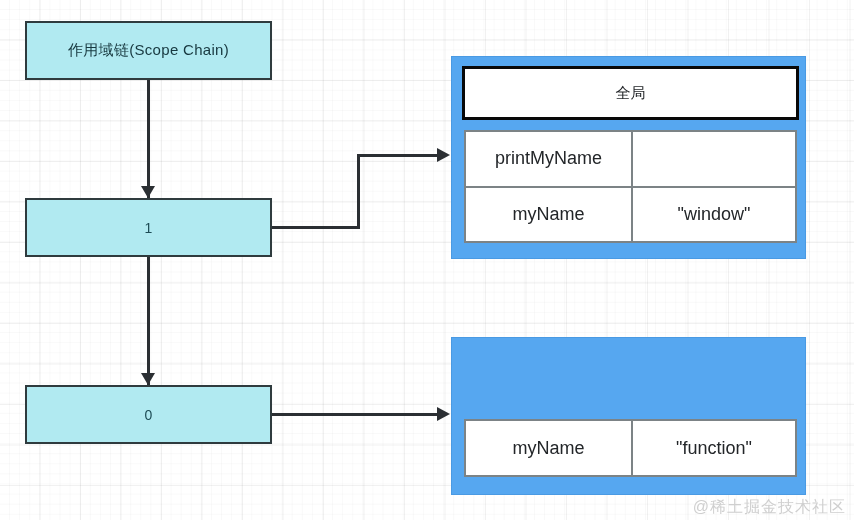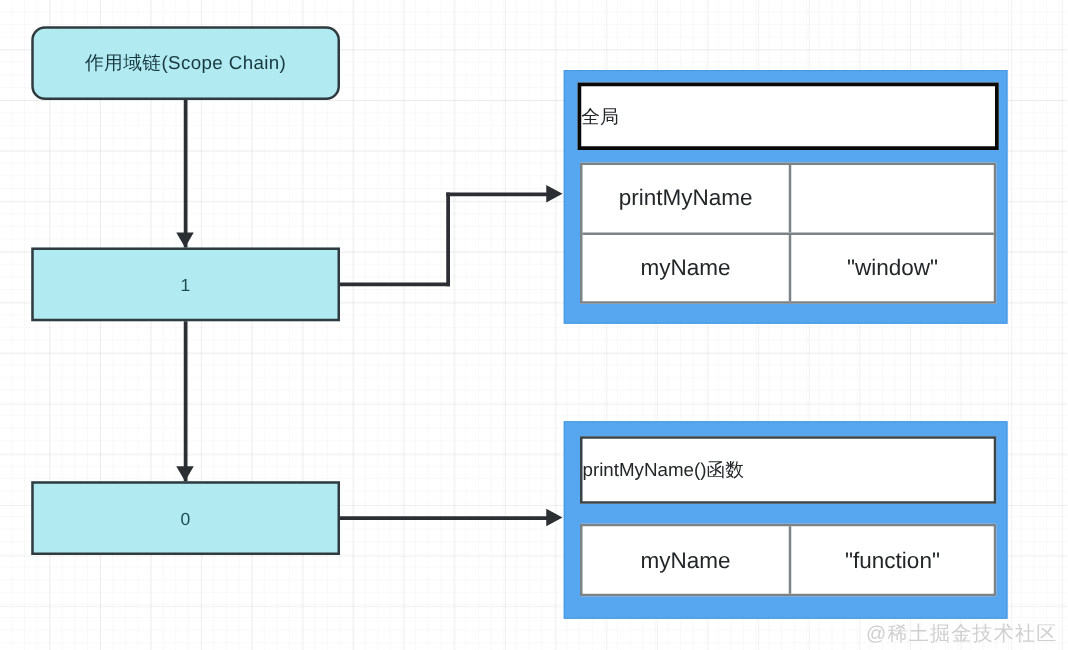--- a/index.html
+++ b/index.html
@@ -34,40 +34,40 @@
     background:#b1eaf1;
     border:2px solid #2f3b3e;
     box-sizing:border-box;
     display:flex;
     align-items:center;
     justify-content:center;
     color:#17383f;
     font-size:15px;
     letter-spacing:.3px;
   }
-  #chain-title{top:21px;height:59px;border-radius:11px;}
+  #chain-title{top:21px;height:59px;}
   #chain-1{top:198px;height:59px;}
   #chain-0{top:385px;height:59px;}
   .chain-num{font-size:14px;color:#1d4c55;}
 
   
   .scope{
     position:absolute;
     background:#56a7f0;
     box-sizing:border-box;
     border:1px solid #4a9ae3;
   }
   #scope-global{left:451px;top:56px;width:355px;height:203px;}
   #scope-func{left:451px;top:337px;width:355px;height:158px;}
 
   .scope-header{
     position:absolute;
     background:#ffffff;
     box-sizing:border-box;
-    display:flex;align-items:center;
+    display:flex;align-items:center;justify-content:center;
     color:#232629;
   }
   #scope-global .scope-header{
     left:10px;top:9px;width:337px;height:54px;
     border:3px solid #080808;
     font-size:15px;
   }
   #scope-func .scope-header{
     left:12px;top:11px;width:333px;height:54px;
     border:2px solid #3a4448;
@@ -171,23 +171,20 @@
         <div class="var-cell value"></div>
       </div>
       <div class="var-row">
         <div class="var-cell name">myName</div>
         <div class="var-cell value">"window"</div>
       </div>
     </div>
   </div>
 
   <div id="scope-func" class="scope">
-    <div class="scope-header">
-      <span>printMyName()函数</span>
-    </div>
     <div class="var-table">
       <div class="var-row">
         <div class="var-cell name">myName</div>
         <div class="var-cell value">"function"</div>
       </div>
     </div>
   </div>
 
   <div id="watermark">@稀土掘金技术社区</div>
 </div>

